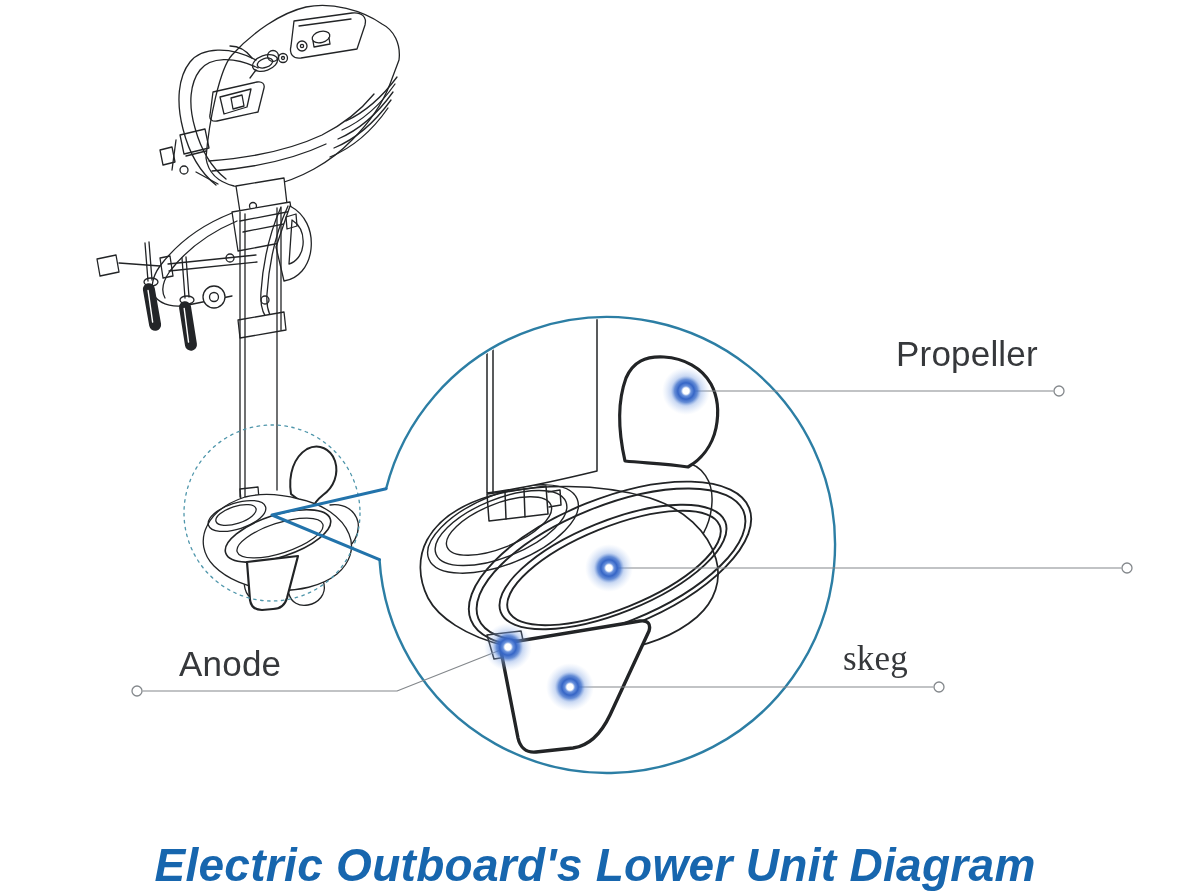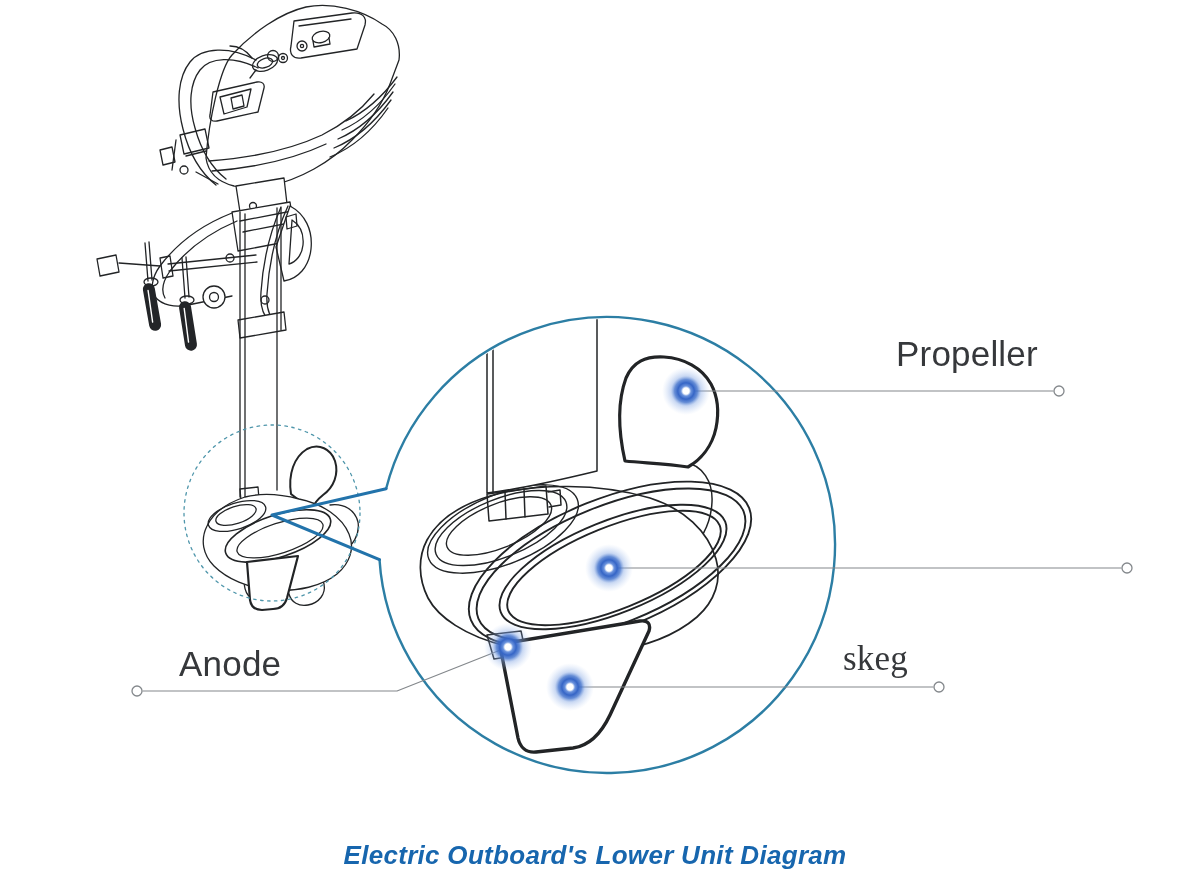--- a/index.html
+++ b/index.html
@@ -21,21 +21,21 @@
   }
   .lbl-propeller{left:896px;top:336px;}
   .lbl-motor{left:874px;top:520px;}
   .lbl-anode{left:162px;top:646px;margin-left:17px;}
   .lbl-skeg{left:843px;top:641px;font-family:Liberation Serif, serif;}
   .diagram-title{
     position:absolute;
     left:0;right:0;top:842px;
     text-align:center;
     color:#1766ae;
-    font-size:26px;
+    font-size:46px;
     font-weight:bold;
     font-style:italic;
     line-height:1;
     letter-spacing:0.3px;
   }
 </style>
 </head>
 <body>
 
 <div class="canvas">

